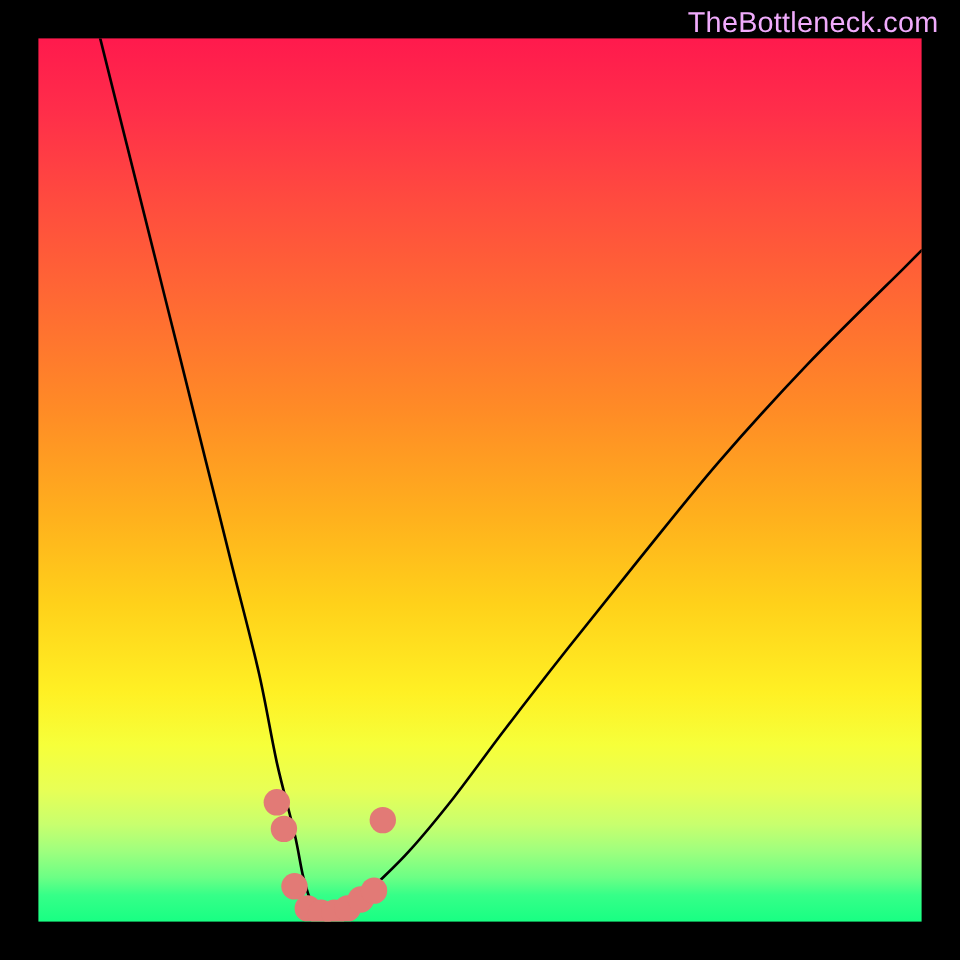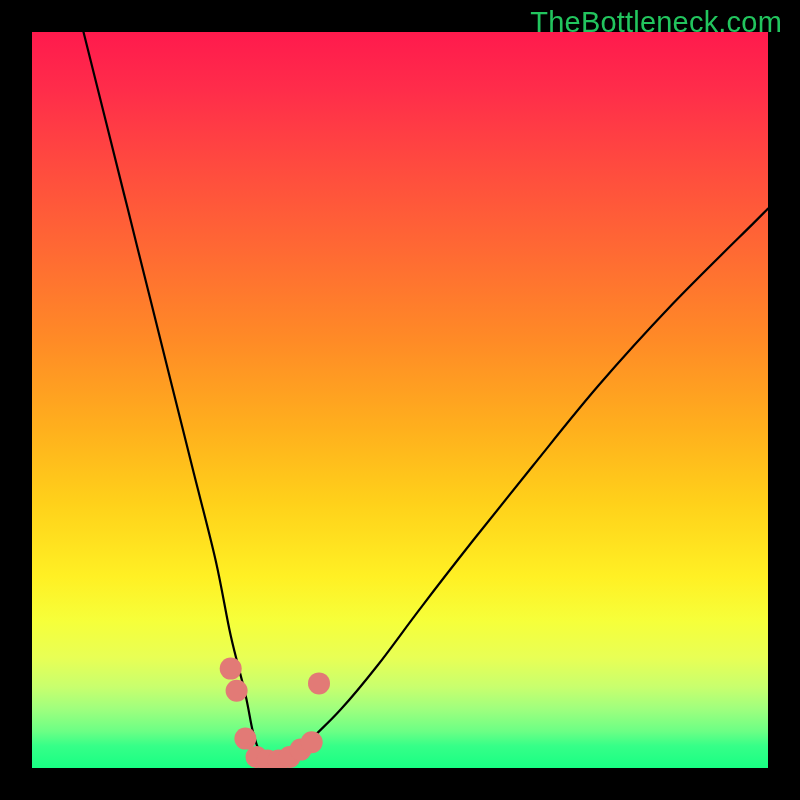--- a/index.html
+++ b/index.html
@@ -41,22 +41,22 @@
       #18ff83 100%);
   }
   .plot-area svg {
     position: absolute;
     inset: 0;
   }
   .watermark {
     position: absolute;
     top: 6px;
     right: 18px;
-    color: #22c55e;
-    font-size: 29px;
+    color: #f0abfc;
+    font-size: 24px;
     letter-spacing: 0.2px;
     user-select: none;
   }
 </style>
 </head>
 <body>
 
 <div class="frame">
 
   <div class="plot-area">

